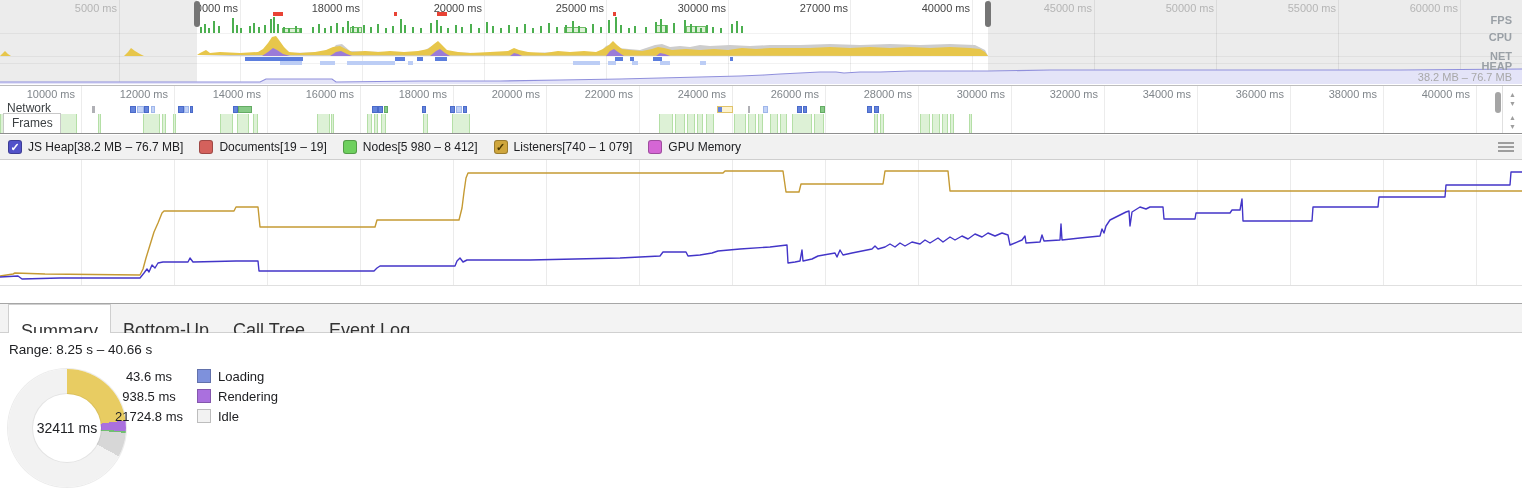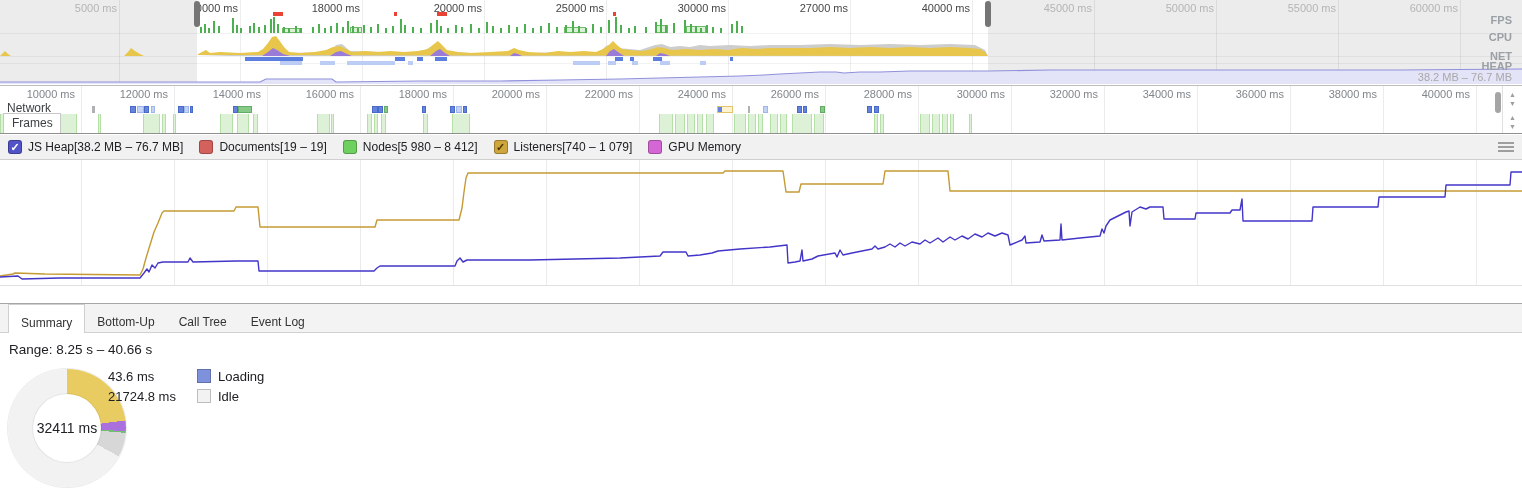--- a/index.html
+++ b/index.html
@@ -57,32 +57,32 @@
   #legend-menu i { display:block; height:2px; background:#9e9e9e; margin-bottom:2px; }
 
   
   #counter-chart { position:absolute; left:0; top:160px; width:1522px; height:143px; background:#fff; overflow:hidden; }
   .cc-grid { position:absolute; top:0; width:1px; height:125px; background:#ebebeb; }
   #cc-baseline { position:absolute; left:0; top:125px; width:1522px; height:1px; background:#e0e0e0; }
 
   
   #tabbar { position:absolute; left:0; top:303px; width:1522px; height:30px; background:#f3f3f3;
     border-top:1px solid #a6a6a6; border-bottom:1px solid #d0d0d0; display:flex; align-items:stretch; padding-left:8px; }
-  .tab { font-size:12px; color:#333; line-height:28px; padding:4px 12px; cursor:pointer; }
+  .tab { font-size:18px; color:#333; line-height:28px; padding:12px 12px; cursor:pointer; }
   .tab.selected { background:#fff; border:1px solid #cfcfcf; border-bottom:none; margin-bottom:-1px; }
   #summary-panel { position:absolute; left:0; top:333px; width:1522px; height:163px; background:#fff; }
   #range-label { position:absolute; left:9px; top:9px; font-size:13.5px; color:#202124; }
   #donut { position:absolute; left:8px; top:36px; width:118px; height:118px; border-radius:50%;
     box-shadow:0 0 0 1px rgba(0,0,0,0.08); }
   #donut-hole { position:absolute; left:50%; top:50%; width:68px; height:68px; margin:-34px 0 0 -34px;
     background:#fff; border-radius:50%; box-shadow:0 0 0 1px rgba(0,0,0,0.06); display:flex; align-items:center; justify-content:center; }
   #donut-total { font-size:14px; color:#202124; }
   #pie-legend { position:absolute; left:108px; top:33px; }
   .pl-row { display:flex; align-items:center; height:20px; gap:7px; }
-  .pl-value { width:82px; text-align:left; font-size:13px; color:#202124; }
+  .pl-value { width:82px; text-align:center; font-size:13px; color:#202124; }
   .pl-swatch { width:14px; height:14px; border:1px solid rgba(0,0,0,0.22); }
   .pl-label { font-size:13px; color:#202124; }
 </style>
 </head>
 <body>
 
 <div id="app">
 
   <div id="overview">
     <div class="ov-sel"></div>
@@ -419,20 +419,25 @@
         <span id="donut-total">32411 ms</span>
       </div>
     </div>
     <div id="pie-legend">
         <div class="pl-row">
           <span class="pl-value">43.6 ms</span>
           <span class="pl-swatch" style="background:#7e91dc"></span>
           <span class="pl-label">Loading</span>
         </div>
         <div class="pl-row">
+          <span class="pl-value">938.5 ms</span>
+          <span class="pl-swatch" style="background:#aa70de"></span>
+          <span class="pl-label">Rendering</span>
+        </div>
+        <div class="pl-row">
           <span class="pl-value">21724.8 ms</span>
           <span class="pl-swatch" style="background:#f2f2f2"></span>
           <span class="pl-label">Idle</span>
         </div>
       </div>
   </div>
 
 </div>
 
 </body></html>

